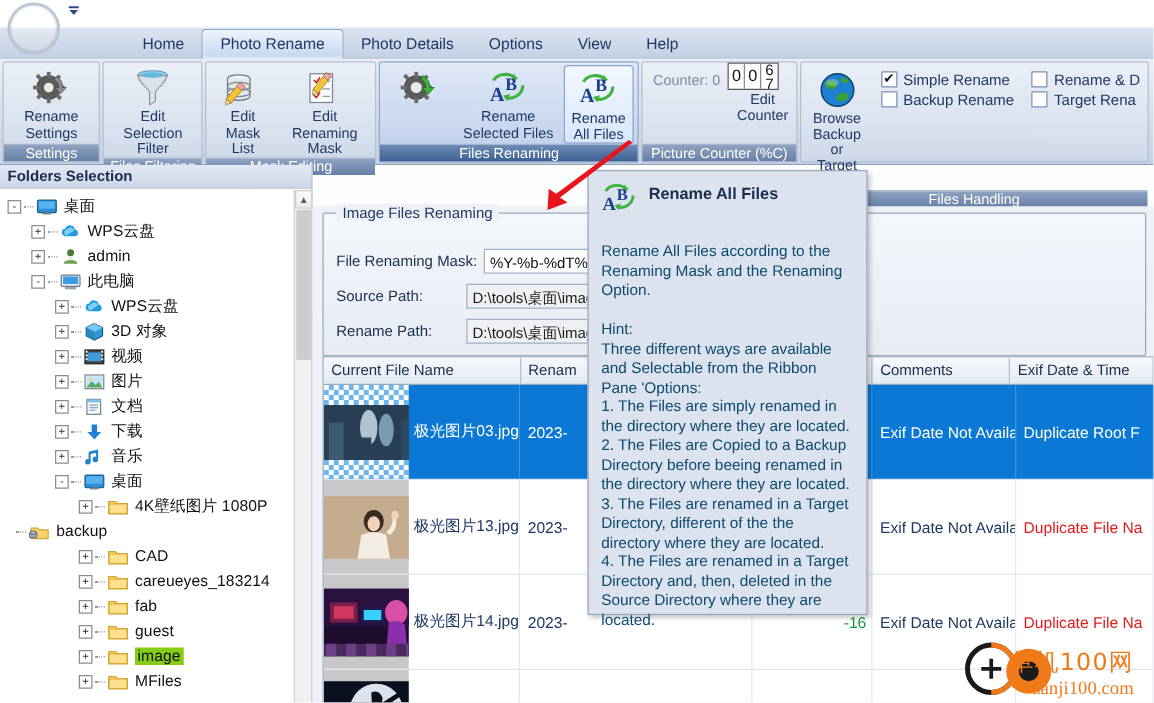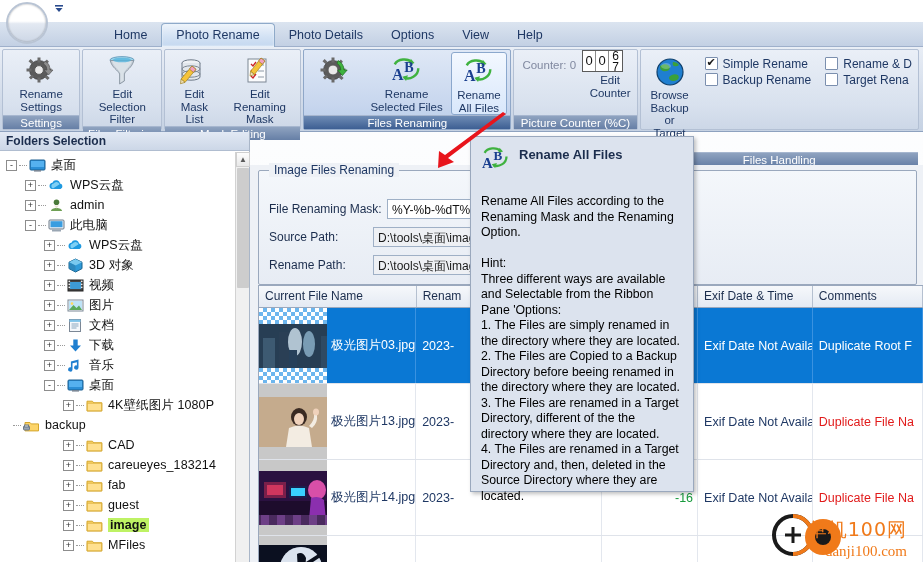--- a/index.html
+++ b/index.html
@@ -173,21 +173,21 @@
   .tnode .expander {
     width: 11px; height: 11px; flex: 0 0 11px;
     border: 1px solid #8d8d8d; background: #fff;
     font-size: 9px; line-height: 9px; text-align: center; color: #333;
     margin-right: 2px; font-family: "Liberation Sans", sans-serif;
   }
   .tnode .expander.none { border: none; background: none; }
   .tnode .dots { width: 8px; border-top: 1px dotted #9a9a9a; margin-right: 2px; }
   .tnode .ticon { width: 17px; height: 15px; margin-right: 5px; flex: 0 0 17px; }
   .tnode .tlabel { letter-spacing: .1px; }
-  .tnode .tlabel.sel { background: #bef264; padding: 0 2px; font-weight: bold; }
+  .tnode .tlabel.sel { background: #84cc16; padding: 0 2px; }
   .sb-scroll {
     position: absolute; right: 0; top: 20px; width: 14px; bottom: 0;
     background: #f0f0f0; border-left: 1px solid #d2d2d2;
   }
   .sb-up {
     width: 14px; height: 15px; background: linear-gradient(#fdfdfd,#e8e8e8);
     border: 1px solid #cfcfcf; text-align:center; line-height:13px; font-size:8px; color:#5a5a5a;
   }
   .sb-thumb { position:absolute; top: 16px; left: 1px; width: 12px; height: 120px; background:#cdcdcd; border-radius: 1px; }
 
@@ -241,21 +241,21 @@
   
   .tooltip {
     position: absolute; left: 470px; top: 136px; width: 224px; height: 356px;
     background: #dce3ee; border: 1px solid #9aa8bd;
     box-shadow: 2px 2px 4px rgba(0,0,0,.25);
     z-index: 50; padding: 8px 10px 8px 10px;
   }
   .tt-head { display: flex; align-items: flex-start; }
   .tt-title { font-size: 13px; font-weight: bold; color: #1b2d4d; margin-left: 8px; margin-top: 2px; }
   .tt-body {
-    margin-top: 18px; font-size: 12.3px; line-height: 15.5px; color: #000000;
+    margin-top: 18px; font-size: 12.3px; line-height: 15.5px; color: #0c4a6e;
     white-space: pre-line;
   }
 
   
   .arrow { position: absolute; z-index: 60; pointer-events: none; }
 
   
   .wm { position: absolute; right: 0px; bottom: 0px; z-index: 55; pointer-events: none; }
   .wm-text { position: absolute; right: 16px; bottom: 2px; text-align: right; }
   .wm-cn { font-size: 19px; color: #f07a1a; font-family: "DejaVu Sans", sans-serif; letter-spacing: 1px; }
@@ -727,22 +727,22 @@
           <div class="flbl">Rename Path:</div>
           <div class="finput readonly" style="width:278px; margin-left:-14px">D:\tools\桌面\image\</div>
         </div>
       </div>
 
       <div class="table">
         <div class="thead" id="thead">
             <div class="th" style="width: 172px;">Current File Name</div>
             <div class="th" style="width: 203px;">Renam</div>
             <div class="th" style="width: 104px;"></div>
+            <div class="th" style="width: 120px;">Comments</div>
             <div class="th" style="width: 125px;">Exif Date &amp; Time</div>
-            <div class="th" style="width: 120px;">Comments</div>
           </div>
         <div id="tbody">
             <div class="trow sel">
               <div class="td" style="width: 172px; padding: 0px;">
                 <div class="thumb"><svg width="84" height="76" viewBox="0 0 84 76">
                     <defs>
                       <pattern id="chk" width="8" height="8" patternUnits="userSpaceOnUse">
                         <rect width="8" height="8" fill="#6db6ee"></rect>
                         <rect width="4" height="4" fill="#ffffff"></rect>
                         <rect x="4" y="4" width="4" height="4" fill="#ffffff"></rect>

